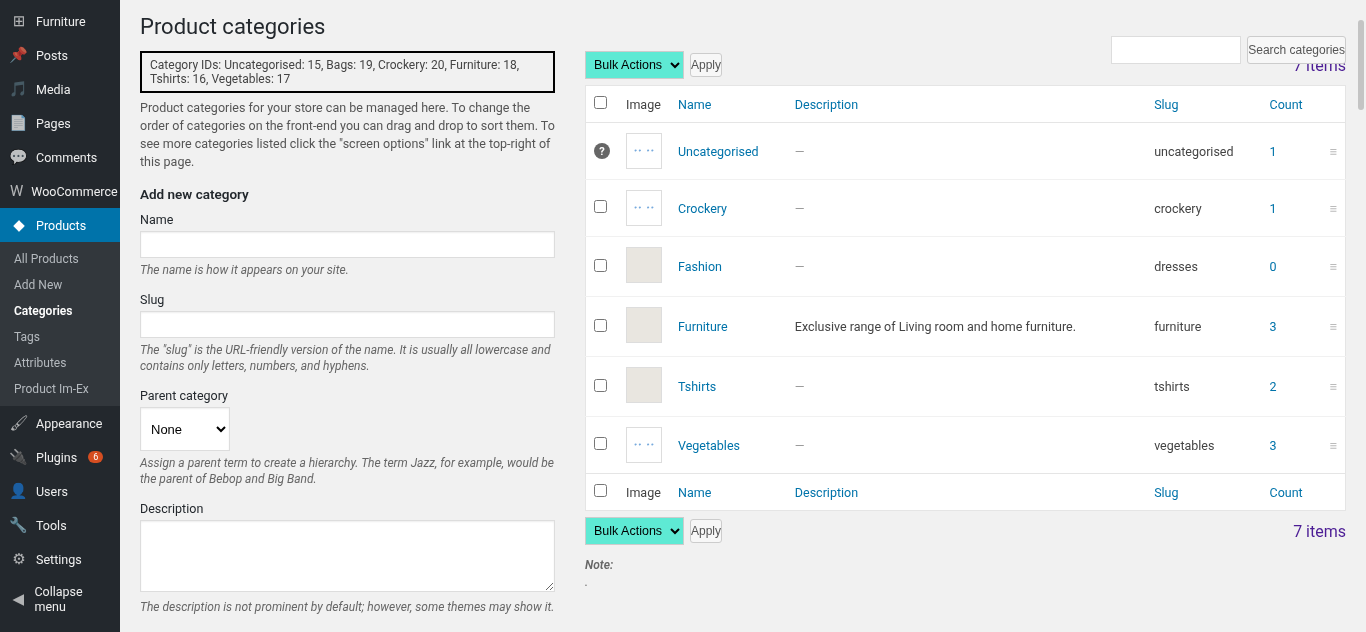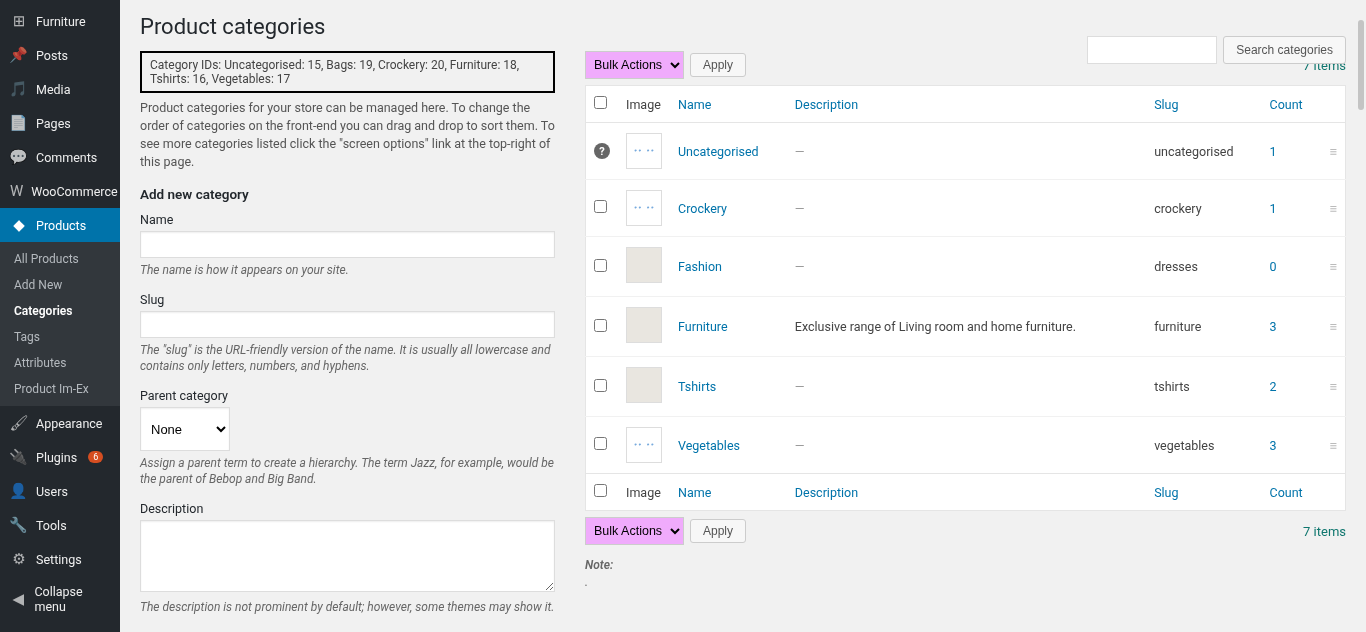--- a/index.html
+++ b/index.html
@@ -16,41 +16,41 @@
 .submenu { background: #32373c; padding: 4px 0; }
 .sub-item { padding: 6px 10px 6px 14px; font-size: 12px; color: #b4b9be; cursor: pointer; }
 .sub-item.current { color: #fff; font-weight: 600; }
 .badge { background: #d54e21; color: #fff; border-radius: 9px; font-size: 9px; padding: 1px 5px; margin-left: 3px; }
 
 
 .main { flex: 1; padding: 10px 20px 20px 20px; position: relative; }
 .page-title { font-size: 22px; font-weight: 400; color: #23282d; margin: 4px 0 12px 0; }
 .search-box { position: absolute; right: 20px; top: 36px; display: flex; gap: 6px; }
 .search-box input[type=text] { height: 28px; border: 1px solid #ddd; background: #fff; padding: 0 6px; width: 130px; }
-.btn { background: #f7f7f7; border: 1px solid #ccc; color: #555; padding: 4px 12px; font-size: 12px; border-radius: 3px; cursor: pointer; }
+.btn { background: #f7f7f7; border: 1px solid #ccc; color: #555; padding: 4px 0; font-size: 12px; border-radius: 3px; cursor: pointer; }
 
 .cols { display: flex; gap: 30px; margin-top: 8px; }
 .col-left { width: 415px; flex-shrink: 0; }
 .col-right { flex: 1; }
 
 .id-box { border: 2px solid #000; padding: 5px 8px; font-size: 12px; margin-bottom: 6px; }
 .help { font-size: 12.5px; color: #555; margin-bottom: 14px; line-height: 1.45; }
 .form-section h2 { font-size: 13.5px; font-weight: 600; color: #23282d; margin-bottom: 10px; }
 .field { margin-bottom: 14px; }
 .field label { display: block; font-size: 12.5px; color: #23282d; margin-bottom: 4px; }
 .field input[type=text], .field textarea, .field select { width: 100%; border: 1px solid #ddd; background: #fff; padding: 5px 6px; font-size: 13px; box-shadow: inset 0 1px 2px rgba(0,0,0,.07); }
 .field textarea { height: 72px; resize: both; }
 .field select { width: 90px; height: 44px; }
 .field .hint { font-style: italic; color: #666; font-size: 12px; margin-top: 4px; line-height: 1.35; }
 
 
 .tablenav { display: flex; justify-content: space-between; align-items: center; margin-bottom: 6px; }
 .tablenav .left { display: flex; gap: 6px; align-items: center; }
-.tablenav select { height: 28px; border: 1px solid #ccc; background: #f0abfc; padding: 0 4px; font-size: 12.5px; }
-.tablenav .items { font-size: 13px; color: #0f766e; }
+.tablenav select { height: 28px; border: 1px solid #ccc; background: #5eead4; padding: 0 4px; font-size: 12.5px; }
+.tablenav .items { font-size: 16px; color: #4c1d95; }
 table.cats { width: 100%; border-collapse: collapse; background: #fff; border: 1px solid #e5e5e5; }
 table.cats th, table.cats td { text-align: left; padding: 10px 8px; font-size: 12.5px; vertical-align: middle; }
 table.cats thead th, table.cats tfoot th { border-bottom: 1px solid #e5e5e5; border-top: 1px solid #e5e5e5; font-weight: 400; margin-left: 35px; }
 table.cats thead th a, table.cats tfoot th a { color: #0073aa; }
 table.cats tbody tr { border-bottom: 1px solid #f1f1f1; }
 table.cats tbody tr:last-child { border-bottom: none; }
 .chk { width: 30px; text-align: center; }
 .imgcol { width: 50px; }
 .thumb { width: 36px; height: 36px; background: #e9e6e0; border: 1px solid #ddd; display: inline-block; }
 .thumb.wc { background: #fff; display: inline-flex; align-items: center; justify-content: center; font-size: 7px; color: #7ad; font-family: monospace; }

